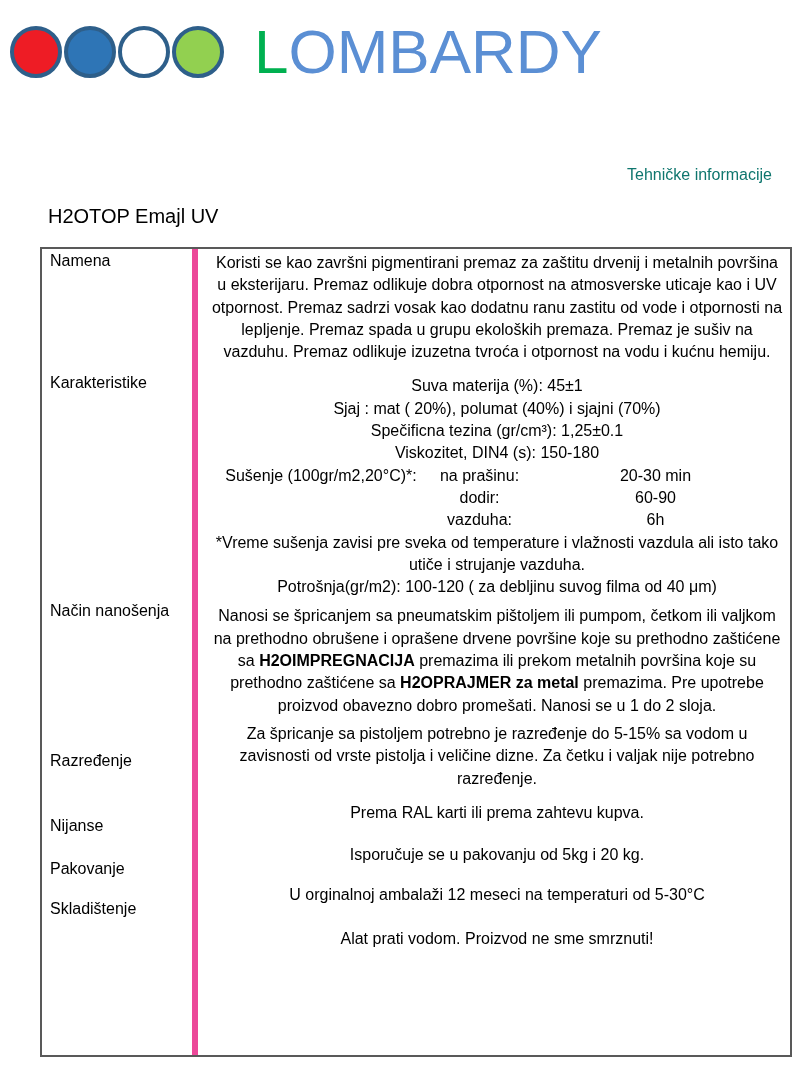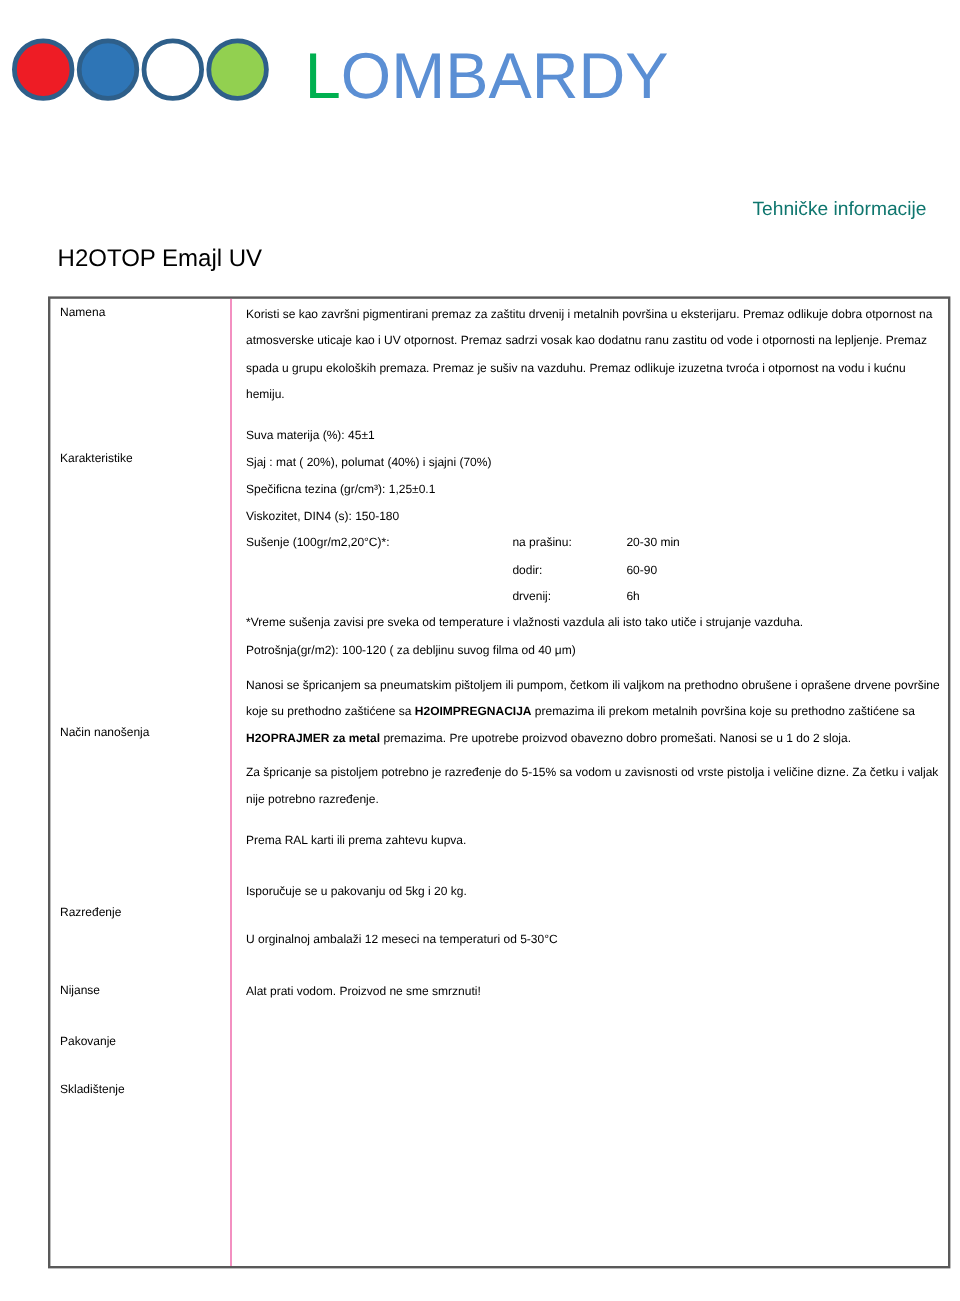--- a/index.html
+++ b/index.html
@@ -12,59 +12,59 @@
     overflow:hidden;
   }
   
   .logo-row{
     position:absolute;left:6px;top:22px;
     display:flex;align-items:center;
   }
   .logo-dots{display:block;}
   .brand{
     margin-left:26px;
-    font-size:54px;
+    font-size:62px;
     font-weight:400;
     letter-spacing:0px;
     line-height:60px;
     white-space:nowrap;
-    margin-top:12px;
   }
   .brand-l{color:#00b050;}
   .brand-rest{color:#5b8fd4;}
   
   .doc-type{
     position:absolute;right:28px;top:166px;
     font-size:16px;color:#0f766e;
   }
   .product-title{
     position:absolute;left:48px;top:205px;
     font-size:20px;color:#000000;
   }
   
   .spec-table{
     position:absolute;left:40px;top:247px;
     width:752px;height:810px;
     border:2px solid #595959;
     box-sizing:border-box;
     display:grid;
     grid-template-columns:150px 1fr;
-    font-size:10px;
+    font-size:16px;
     line-height:22.3px;
     color:#000000;
   }
   .col-labels{position:relative;}
   .row-label{
     position:absolute;left:8px;
     white-space:nowrap;
   }
   .col-content{
-    border-left:1px solid #ec4899;
+    border-left:6px solid #ec4899;
     padding:3px 6px 0 12px;
     box-sizing:border-box;
+    text-align:center;
   }
   .para{margin:0;}
   .m-kar{margin-top:12px;}
   .m-nanosi{margin-top:7px;}
   .m-razredjenje{margin-top:6px;}
   .m-nijanse{margin-top:12px;}
   .m-pakovanje{margin-top:20px;}
   .m-skladistenje{margin-top:18px;}
   .m-napomena{margin-top:21px;}
   .kline{white-space:nowrap;}
@@ -120,21 +120,21 @@
           <span class="s-stage">na prašinu:</span>
           <span class="s-value">20-30 min</span>
         </div>
         <div class="srow">
           <span class="s-intro"></span>
           <span class="s-stage">dodir:</span>
           <span class="s-value">60-90</span>
         </div>
         <div class="srow">
           <span class="s-intro"></span>
-          <span class="s-stage">drvenij:</span>
+          <span class="s-stage">vazduha:</span>
           <span class="s-value">6h</span>
         </div>
 
         <div class="kline wrap">*Vreme sušenja zavisi pre sveka od temperature i vlažnosti vazdula ali isto tako utiče i strujanje vazduha.</div>
         <div class="kline">Potrošnja(gr/m2): 100-120 ( za debljinu suvog filma od 40 μm)</div>
       </div>
 
       <p class="para m-nanosi"><span>Nanosi se špricanjem sa pneumatskim pištoljem ili pumpom, četkom ili valjkom  na prethodno obrušene i oprašene drvene površine koje su prethodno zaštićene sa </span><span class="b">H2OIMPREGNACIJA</span><span> premazima ili prekom metalnih površina koje su prethodno zaštićene sa </span><span class="b">H2OPRAJMER za metal</span><span> premazima. Pre upotrebe proizvod obavezno dobro promešati. Nanosi se u 1 do 2 sloja.</span></p>
 
       <p class="para m-razredjenje">Za špricanje sa pistoljem potrebno je razređenje do 5-15% sa vodom u zavisnosti od vrste pistolja i veličine dizne. Za četku i valjak nije potrebno razređenje.</p>

